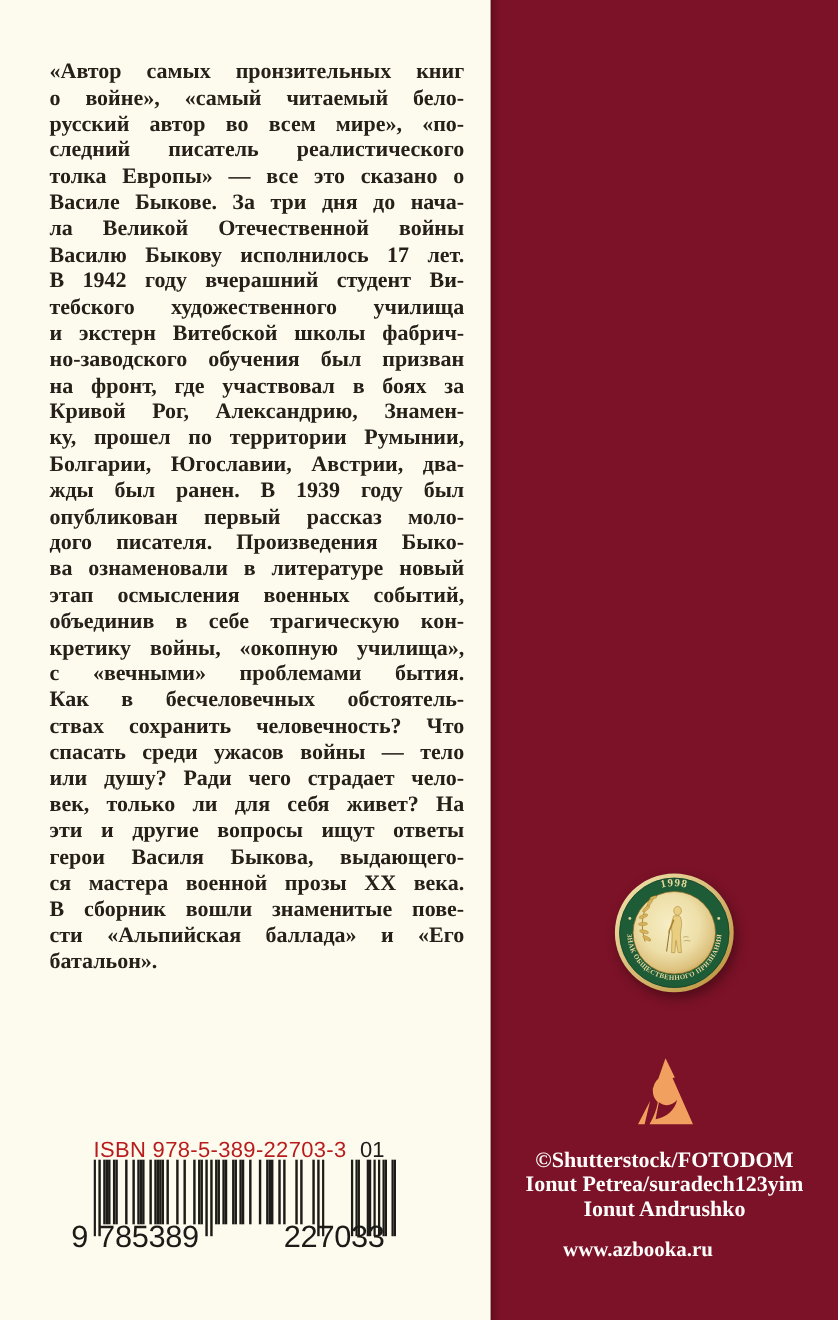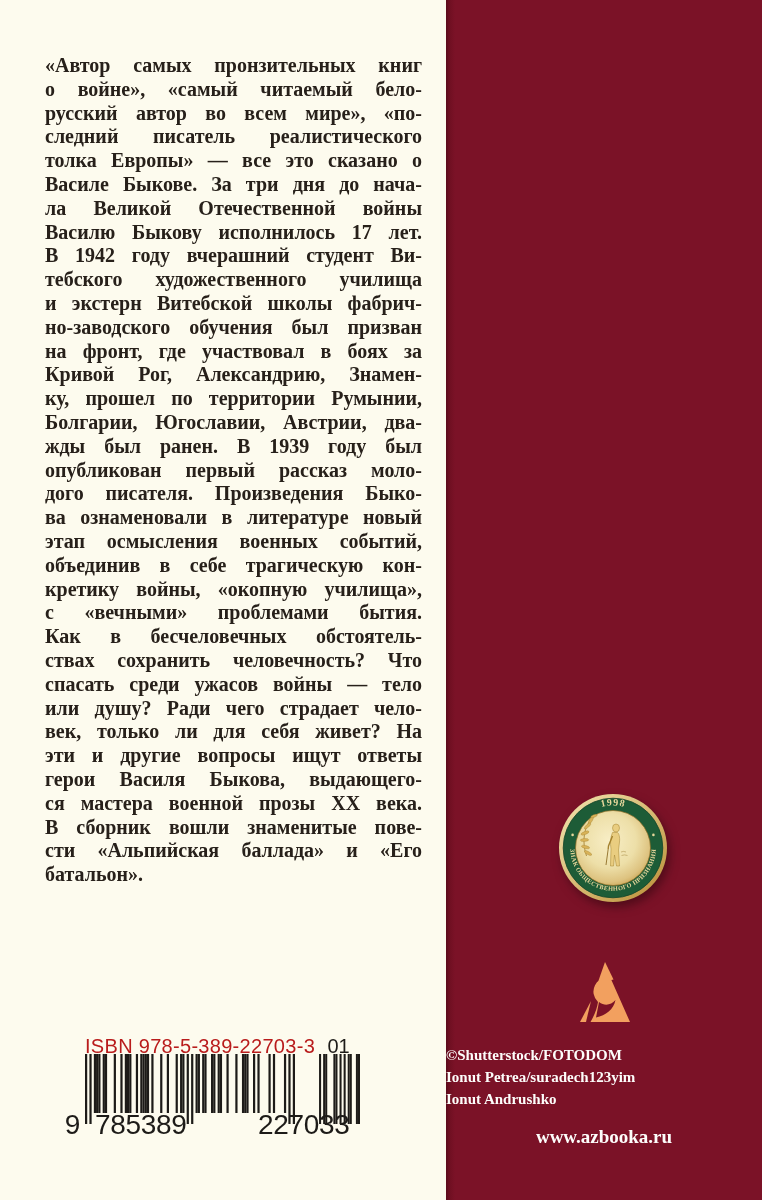--- a/index.html
+++ b/index.html
@@ -20,38 +20,38 @@
   
   .medal{position:absolute;left:558px;top:793px;width:110px;height:110px;
     filter:drop-shadow(3px 5px 5px rgba(45,6,14,.55));}
   .medal svg{display:block;}
   .medal text{font-family:"Liberation Serif",serif;font-weight:bold;fill:#e8d79c;}
 
   
   .logo{position:absolute;left:578px;top:961px;width:52px;height:62px;}
 
   
-  .credits{position:absolute;left:446px;top:1044px;width:316px;
-    font-family:"Liberation Serif",serif;font-weight:bold;font-size:15px;line-height:22px;color:#fdfdfb;}
-  .website{position:absolute;left:446px;top:1126px;width:316px;text-align:center;
+  .credits{position:absolute;left:446px;top:1044px;width:316px;text-align:center;
+    font-family:"Liberation Serif",serif;font-weight:bold;font-size:20px;line-height:22px;color:#fdfdfb;}
+  .website{position:absolute;left:422px;top:1126px;width:316px;text-align:center;
     font-family:"Liberation Serif",serif;font-weight:bold;font-size:19px;color:#fdfdfb;}
 
   
   .isbn-label{position:absolute;left:85px;top:1035px;
     font-family:"Liberation Sans",sans-serif;font-size:20px;letter-spacing:.3px;color:#b91c1c;white-space:nowrap;}
   .addon-label{position:absolute;left:317px;top:1035px;width:43px;text-align:center;
     font-family:"Liberation Sans",sans-serif;font-size:20px;color:#1d1b18;}
   .barcode{position:absolute;top:1054px;}
   .barcode rect{fill:#1d1b18;}
   .bc-main{left:85px;}
   .bc-addon{left:317px;}
   .bc-digit{position:absolute;top:1109px;font-family:"Liberation Sans",sans-serif;
     font-size:28px;color:#1d1b18;letter-spacing:-.3px;}
   .d9{left:48px;width:32px;text-align:right;}
-  .g1{left:95px;width:118px;text-align:left;}
+  .g1{left:76px;width:118px;text-align:center;}
   .g2{left:210px;width:84px;text-align:center;margin-left:48px;}
 </style>
 </head>
 <body>
 
 <div class="cover">
 
   <div class="annotation">
       <div class="ann-line">«Автор самых пронзительных книг</div>
       <div class="ann-line">о войне», «самый читаемый бело-</div>

